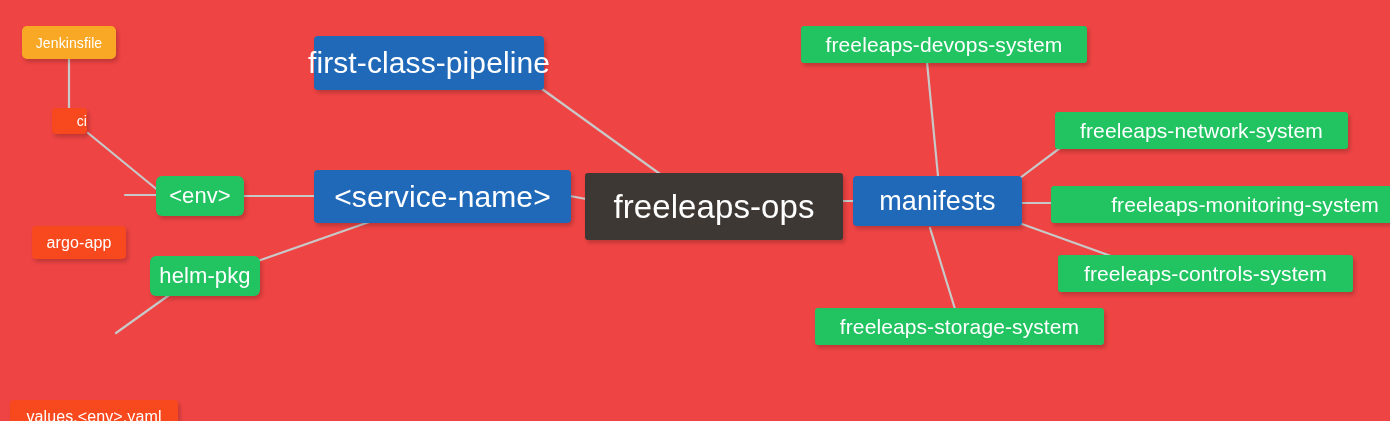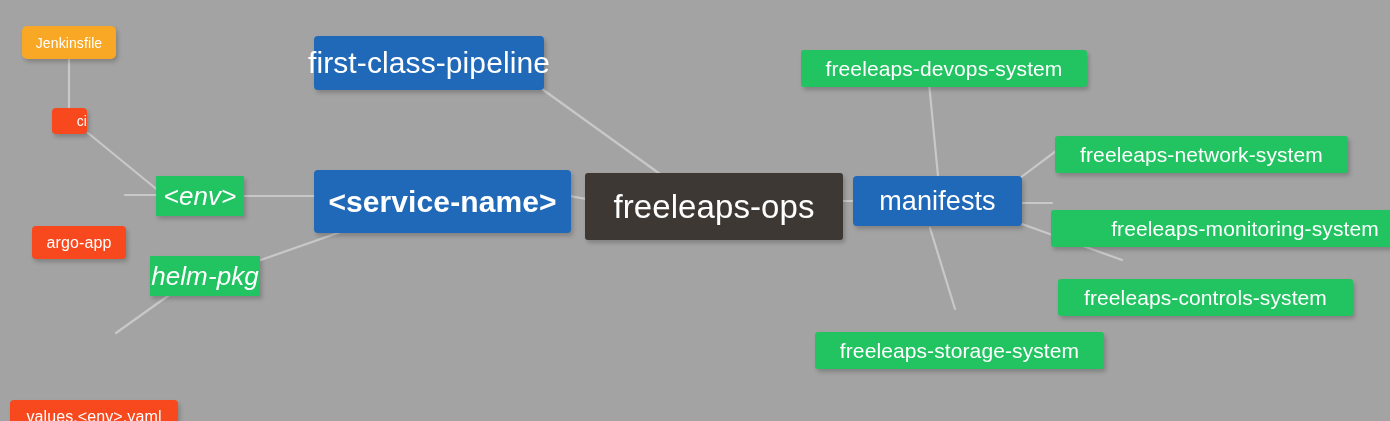--- a/index.html
+++ b/index.html
@@ -7,21 +7,21 @@
     padding: 0;
     background: #ffffff;
   }
   body {
     font-family: "Liberation Sans", sans-serif;
   }
   #mindmap {
     position: relative;
     width: 1390px;
     height: 421px;
-    background: #a3a3a3;
+    background: #ef4444;
     overflow: hidden;
   }
   #edge-layer {
     position: absolute;
     left: 0;
     top: 0;
     width: 1390px;
     height: 421px;
     pointer-events: none;
   }
@@ -48,27 +48,25 @@
     font-size: 27px;
   }
   .node-blue-lg {
     background: #2069b9;
     font-size: 30px;
   }
   .node-green {
     background: #22c462;
     font-size: 21px;
     border-radius: 3px;
-    margin-top: 24px;
   }
   .node-green-sm {
     background: #22c462;
-    font-size: 26px;
-    border-radius: 0;
-    font-style: italic;
+    font-size: 22px;
+    border-radius: 6px;
   }
   .node-red {
     background: #f8481d;
     font-size: 16px;
     border-radius: 4px;
     margin-top: 48px;
   }
   .node-red-sm {
     background: #f8481d;
     font-size: 14px;
@@ -140,21 +138,21 @@
   </div>
 
   <div class="node node-green-sm" style="left:150px; top:256px; width:110px; height:40px;">
     <span>helm-pkg</span>
   </div>
 
   <div class="node node-blue-lg" style="left:314px; top:36px; width:230px; height:54px;">
     <span>first-class-pipeline</span>
   </div>
 
-  <div class="node node-blue-lg" style="left:314px; top:170px; width:257px; height:63px;font-weight:bold;">
+  <div class="node node-blue-lg" style="left:314px; top:170px; width:257px; height:53px;">
     <span>&lt;service-name&gt;</span>
   </div>
 
   <div class="node node-root" style="left:585px; top:173px; width:258px; height:67px;">
     <span>freeleaps-ops</span>
   </div>
 
   <div class="node node-blue" style="left:853px; top:176px; width:169px; height:50px;">
     <span>manifests</span>
   </div>

